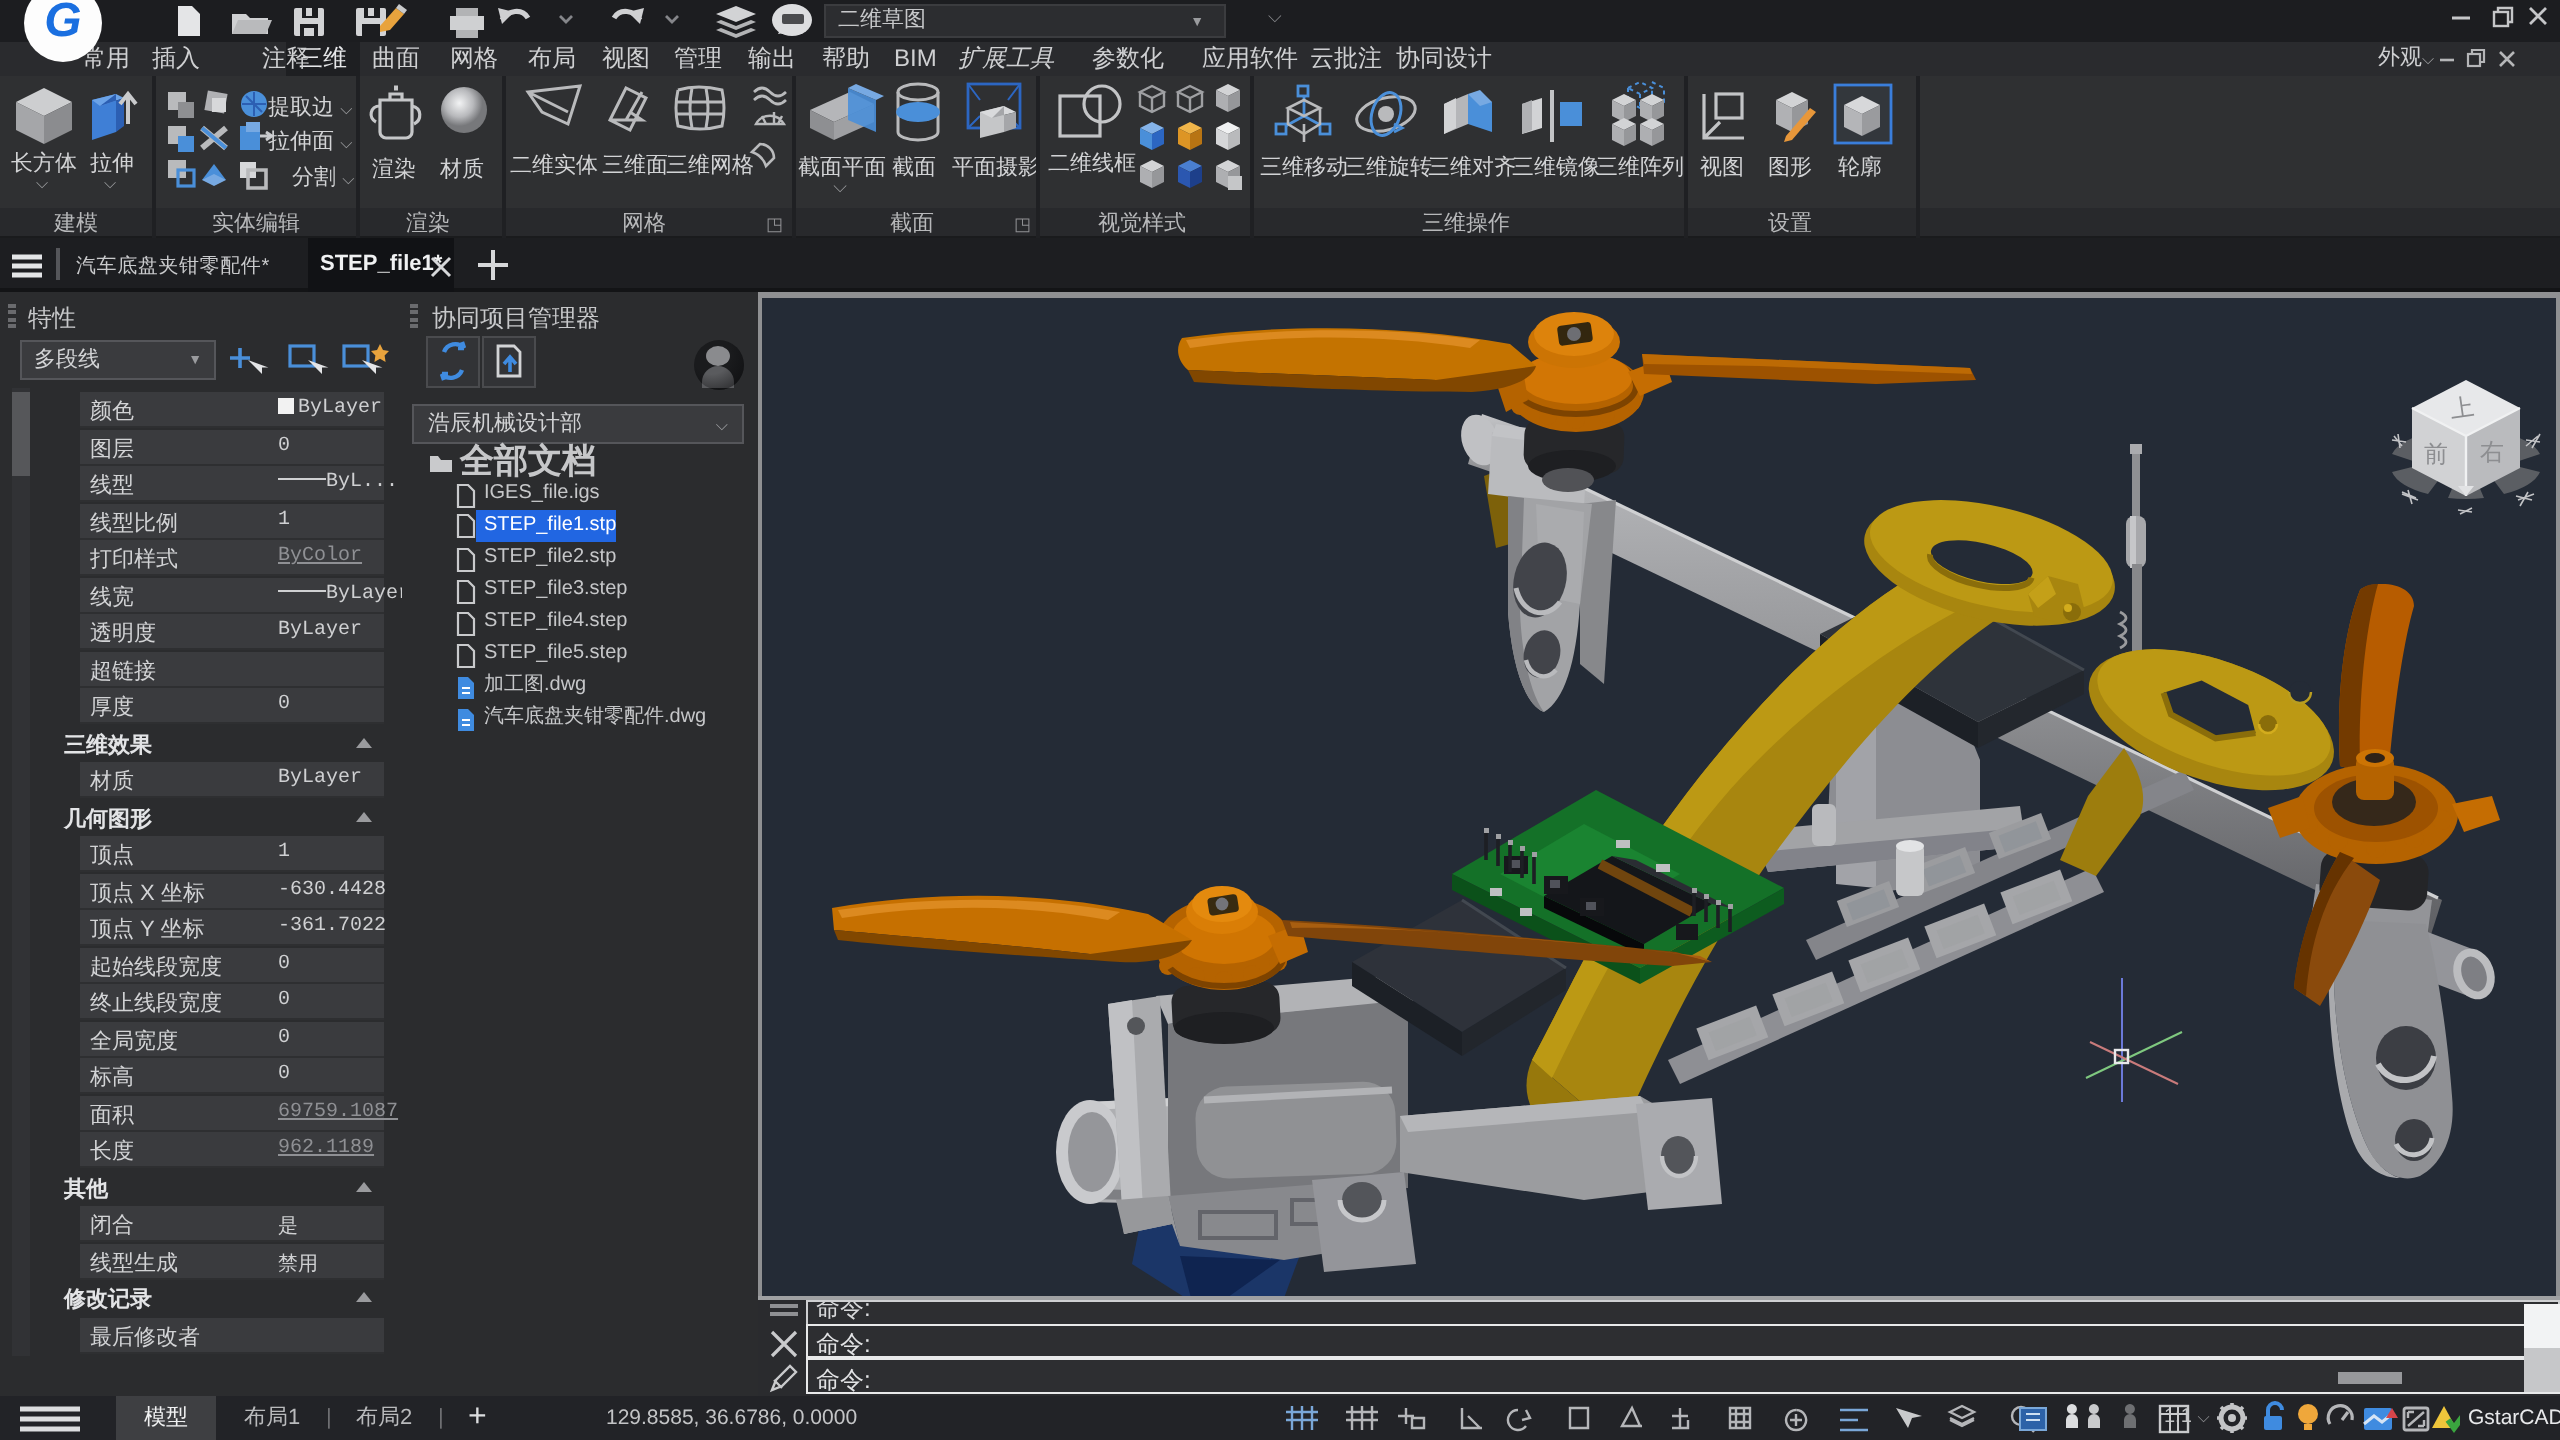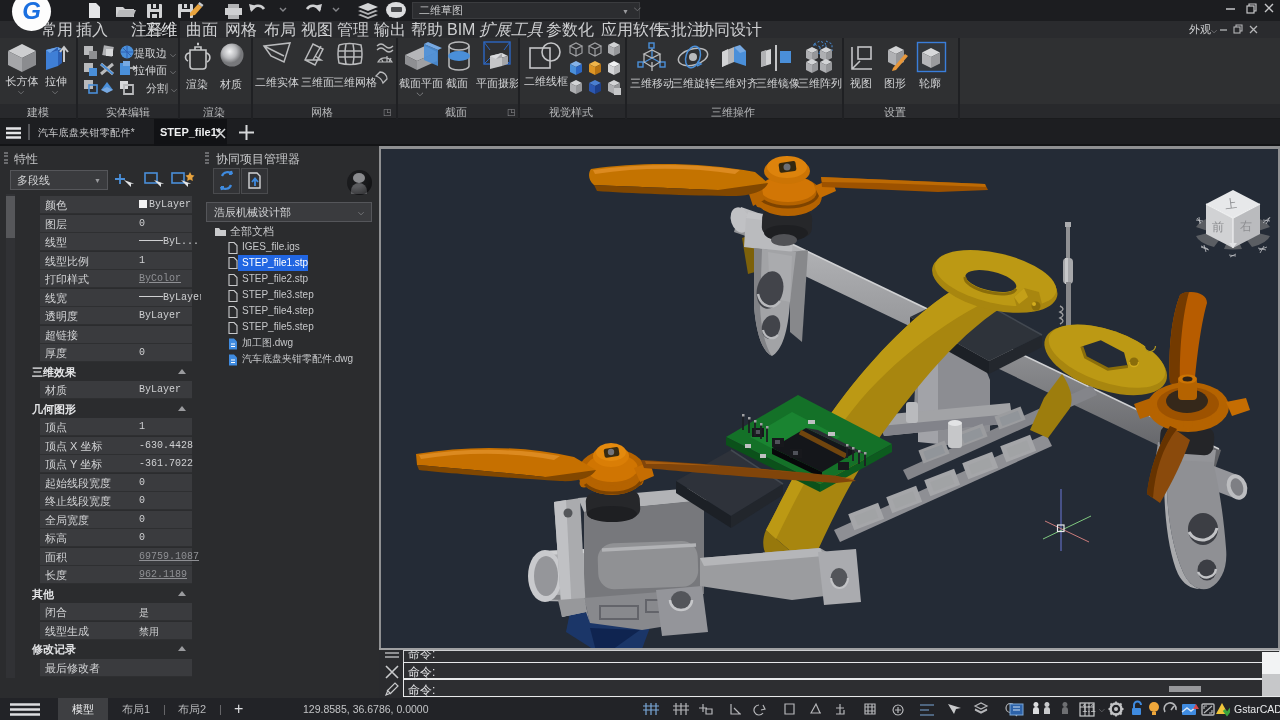--- a/index.html
+++ b/index.html
@@ -1,21 +1,21 @@
 <!DOCTYPE html>
 <html><head>
 <meta charset="utf-8">
 <style>
 *{margin:0;padding:0;box-sizing:border-box;}
 html,body{width:1280px;height:720px;overflow:hidden;background:#242B36;font-family:"Liberation Sans",sans-serif;}
 #app{position:relative;width:1280px;height:720px;background:#2b2c2e;}
 .abs{position:absolute;}
 #titlebar{position:absolute;left:0;top:0;width:1280px;height:21px;background:#1c1d20;}
 #menubar{position:absolute;left:0;top:21px;width:1280px;height:17px;background:#2a2b2e;}
-.menu-item{position:absolute;top:0;height:17px;line-height:17px;color:#cfd0d2;font-size:16px;}
+.menu-item{position:absolute;top:0;height:17px;line-height:17px;color:#cfd0d2;font-size:12px;}
 #ribbon{position:absolute;left:0;top:38px;width:1280px;height:66px;background:#2f3032;}
 #ribbonlabels{position:absolute;left:0;top:104px;width:1280px;height:15px;background:#28292c;border-bottom:1px solid #1a1b1d;}
 .glabel{position:absolute;top:1px;font-size:11px;color:#b7b8ba;height:14px;line-height:14px;}
 .gsep{position:absolute;top:0;width:2px;height:81px;background:#1f2023;z-index:5;}
 .ritem{position:absolute;font-size:11px;color:#d2d3d5;text-align:center;white-space:nowrap;}
 #tabbar{position:absolute;left:0;top:119px;width:1280px;height:27px;background:#1d1e21;}
 #panel-left{position:absolute;left:0;top:146px;width:199px;height:552px;background:#2b2c2e;}
 #panel-mid{position:absolute;left:201px;top:146px;width:177px;height:552px;background:#2b2c2e;}
 .prow{position:absolute;left:40px;width:152px;height:18px;background:#3a3b3e;border-bottom:1px solid #2e2f31;}
 .prow .lab{position:absolute;left:5px;top:2px;font-size:11px;color:#d2d3d5;white-space:nowrap;}
@@ -57,21 +57,21 @@
     <path d="M194,6 l3,3 3,-3" stroke="#85868a" stroke-width="1.4" fill="none"></path>
     <path d="M234,8 c-3,-5 -10,-6 -13,-1" stroke="#cfd0d2" fill="none" stroke-width="2.6"></path>
     <path d="M234,10 l2,-8 -8,2 z" fill="#cfd0d2"></path>
     <path d="M247,6 l3,3 3,-3" stroke="#85868a" stroke-width="1.4" fill="none"></path>
     <path d="M272,5 l10,-4 10,4 -10,4 z" fill="#d2d3d5"></path>
     <path d="M272,9 l10,4 10,-4 -2.5,-1 -7.5,3 -7.5,-3 z M272,13 l10,4 10,-4 -2.5,-1 -7.5,3 -7.5,-3 z" fill="#b2b3b5"></path>
     <ellipse cx="310" cy="8" rx="10" ry="8" fill="#dcdddf"></ellipse>
     <path d="M303,15 l2,-4 4,3 z" fill="#dcdddf"></path>
     <rect x="305" y="5" width="11" height="5" rx="1" fill="#4a4b4e"></rect>
   </svg>
-  <div class="abs" style="left:412px;top:2px;width:228px;height:17px;background:#2c2d30;border:1px solid #3b3c3f;color:#c7c8ca;font-size:11px;line-height:15px;padding-left:6px;">二维草图<span style="position:absolute;right:10px;top:1px;color:#9a9b9e;font-size:7px;">▼</span></div>
+  <div class="abs" style="left:412px;top:2px;width:201px;height:17px;background:#2c2d30;border:1px solid #3b3c3f;color:#c7c8ca;font-size:11px;line-height:15px;padding-left:6px;">二维草图<span style="position:absolute;right:10px;top:1px;color:#9a9b9e;font-size:7px;">▼</span></div>
   <div class="abs" style="left:634px;top:3px;color:#8a8b8e;font-size:9px;">⌵</div>
   <svg class="abs" style="left:1220px;top:0" width="60" height="18" viewBox="0 0 60 18">
     <path d="M6,9 h9" stroke="#c5c6c8" stroke-width="1.5"></path>
     <rect x="27" y="6" width="7" height="7" fill="none" stroke="#c5c6c8" stroke-width="1.2"></rect>
     <path d="M29,6 v-2 h7 v7 h-2" fill="none" stroke="#c5c6c8" stroke-width="1.2"></path>
     <path d="M45,4 l8,8 m0,-8 l-8,8" stroke="#c5c6c8" stroke-width="1.4"></path>
   </svg>
 </div>
 <div class="abs" style="left:12px;top:-8px;width:39px;height:39px;border-radius:50%;background:#fdfdfd;z-index:60;"></div>
 <div class="abs" style="left:12px;top:-8px;width:39px;height:39px;border-radius:50%;z-index:61;color:#1a6fe0;font-size:24px;font-weight:bold;font-style:italic;text-align:center;line-height:37px;">G</div>
@@ -495,21 +495,21 @@
 <path d="M42,18 v-7 m-3,3 l3,-3.5 3,3.5" stroke="#3f8be0" stroke-width="1.8" fill="none"></path>
 </svg>
 <div class="abs" style="left:146px;top:24px;width:25px;height:25px;border-radius:50%;background:#1a1b1d;"></div>
 <div class="abs" style="left:152px;top:27px;width:12px;height:10px;border-radius:50%;background:#8a8b8e;"></div>
 <div class="abs" style="left:150px;top:37px;width:16px;height:11px;border-radius:8px 8px 0 0;background:#5a5b5e;"></div>
 <div class="abs" style="left:146px;top:24px;width:25px;height:25px;border-radius:50%;background:radial-gradient(circle at 35% 30%, rgba(0,0,0,0) 40%, rgba(10,10,12,0.75));"></div>
 <div class="abs" style="left:5px;top:56px;width:166px;height:20px;background:#3a3b3e;border:1px solid #55565a;font-size:11px;color:#d2d3d5;line-height:18px;padding-left:7px;">浩辰机械设计部<span style="position:absolute;right:7px;top:1px;font-size:8px;color:#9a9b9e;">⌵</span></div>
 <svg class="abs" style="left:13px;top:80px" width="13" height="11" viewBox="0 0 13 11">
         <path d="M1,2 h4 l1.5,2 h5.5 v6 h-11 z" fill="#c9cacc"></path>
       </svg>
-<div class="titem" style="left:29px;font-size:11px;top:77px;">全部文档</div>
+<div class="titem" style="left:29px;font-size:17px;top:77px;font-weight:bold;">全部文档</div>
 <svg class="abs" style="left:27px;top:96px" width="10" height="12" viewBox="0 0 10 12">
         <path d="M1,0.5 h5 l3,3 v8 h-8 z" fill="none" stroke="#c9cacc" stroke-width="1.1"></path>
       </svg>
 <div class="titem" style="left:41px;top:93px;">IGES_file.igs</div>
 <div class="abs" style="left:37px;top:109px;width:70px;height:16px;background:#2166e2;"></div>
 <svg class="abs" style="left:27px;top:111px" width="10" height="12" viewBox="0 0 10 12">
         <path d="M1,0.5 h5 l3,3 v8 h-8 z" fill="none" stroke="#c9cacc" stroke-width="1.1"></path>
       </svg>
 <div class="titem" style="left:41px;top:109px;color:#ffffff;">STEP_file1.stp</div>
 <svg class="abs" style="left:27px;top:128px" width="10" height="12" viewBox="0 0 10 12">

